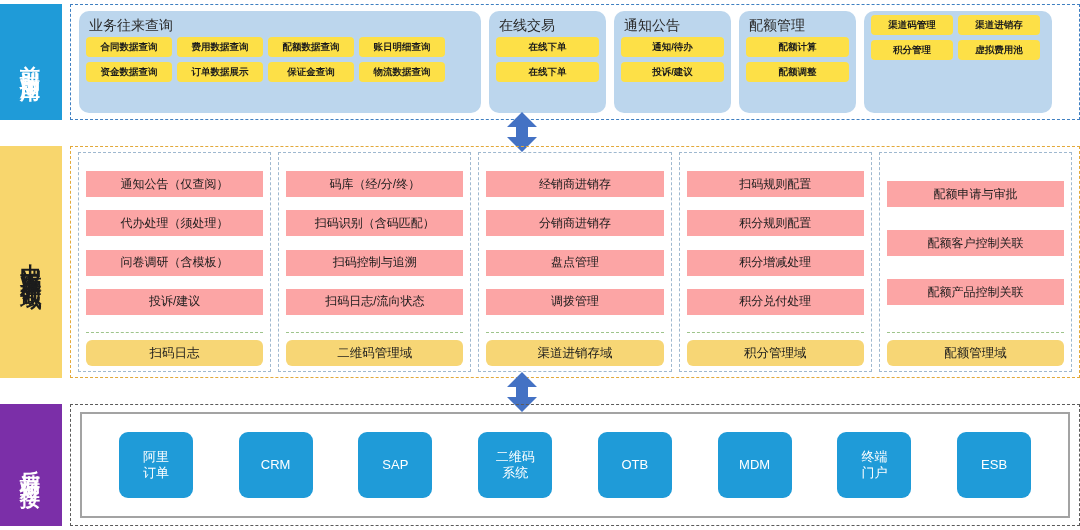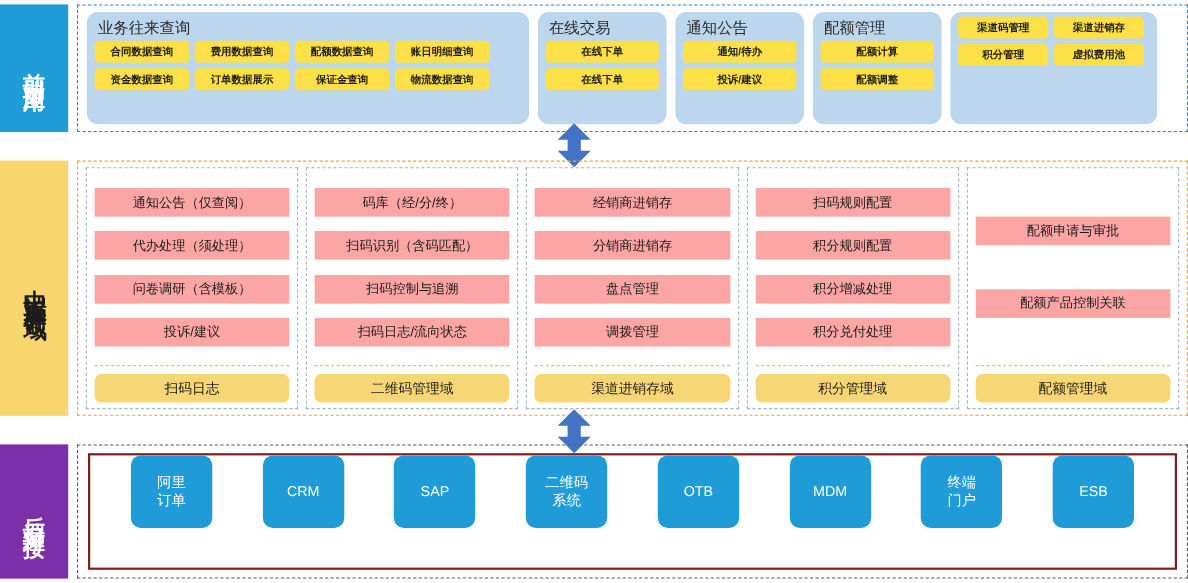--- a/index.html
+++ b/index.html
@@ -112,24 +112,24 @@
   #layer-back{top:404px;height:122px;}
   #layer-back .side-label{background:#7b2fa8;font-size:20px;height:122px;}
   #back-body{
     border:1.6px dashed #5a5a5a;
     margin-left:8px;
     height:122px;
     padding:7px 9px;
     box-sizing:border-box;
   }
   #back-rail{
-    border:2px solid #7f1d1d;
+    border:2px solid #a3a3a3;
     height:100%;
     box-sizing:border-box;
-    display:flex;align-items:flex-start;
+    display:flex;align-items:center;
     justify-content:space-around;
     padding:0 14px;
   }
   .bbox{
     background:#1f9bd8;
     border-radius:9px;
     width:74px;height:66px;
     display:flex;align-items:center;justify-content:center;
     text-align:center;
     color:#ffffff;font-size:13px;line-height:16px;
@@ -244,20 +244,21 @@
         <div class="mitem">积分规则配置</div>
         <div class="mitem">积分增减处理</div>
         <div class="mitem">积分兑付处理</div>
       </div>
       <div class="mdomain">积分管理域</div>
     </div>
 
     <div class="mcol">
       <div class="mcol-items">
         <div class="mitem">配额申请与审批</div>
+        <div class="mitem">配额客户控制关联</div>
         <div class="mitem">配额产品控制关联</div>
       </div>
       <div class="mdomain">配额管理域</div>
     </div>
 
   </div>
 </div>
 
 <div class="arrow" id="arrow-bottom">
   <svg width="34" height="40" viewBox="0 0 34 40">

